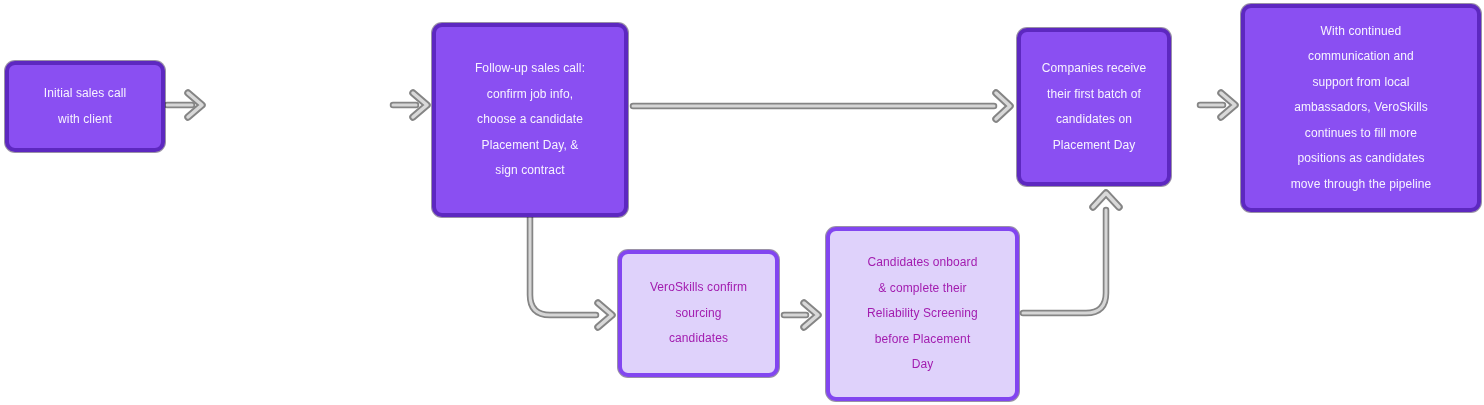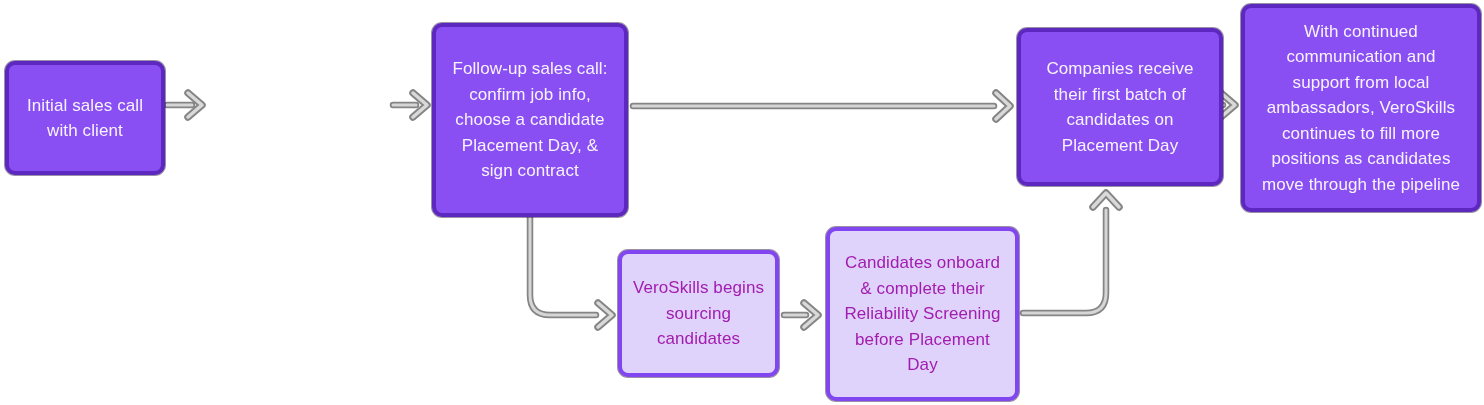--- a/index.html
+++ b/index.html
@@ -24,45 +24,45 @@
   }
   .node {
     position: absolute;
     box-sizing: border-box;
     border-radius: 10px;
     display: flex;
     align-items: center;
     justify-content: center;
     text-align: center;
     white-space: pre-line;
-    font-size: 17px;
+    font-size: 12px;
     line-height: 25.5px;
     font-weight: 500;
     letter-spacing: 0.1px;
     padding: 8px 10px;
   }
   .node.solid {
     background: #8a4ff2;
     border: 4px solid #5d28c0;
     color: #f7f3ff;
     box-shadow: 0 0 0 1px rgba(30, 12, 60, 0.45);
   }
   .node.light {
     background: #dfd2fb;
     border: 4px solid #8246f0;
     color: #a21caf;
     box-shadow: 0 0 0 1px rgba(30, 12, 60, 0.45);
   }
   
-  .n1 { left: 5px;    top: 61px;  width: 160px; height: 114px; }
+  .n1 { left: 5px;    top: 61px;  width: 160px; height: 91px; }
   .n2 { left: 207px;  top: 23px;  width: 181px; height: 163px; }
   .n3 { left: 432px;  top: 23px;  width: 196px; height: 194px; }
   .n4 { left: 618px;  top: 250px; width: 161px; height: 127px; }
   .n5 { left: 826px;  top: 227px; width: 193px; height: 174px; }
-  .n6 { left: 1017px; top: 28px;  width: 206px; height: 158px; }
+  .n6 { left: 1017px; top: 28px;  width: 154px; height: 158px; }
   .n7 { left: 1241px; top: 4px;   width: 240px; height: 208px; }
   .edge-dark {
     fill: none;
     stroke: #858585;
     stroke-width: 6.5;
     stroke-linecap: round;
     stroke-linejoin: round;
   }
   .edge-light {
     fill: none;
@@ -143,21 +143,21 @@
     </g>
   </svg>
 
   <div class="node solid n1">Initial sales call
 with client</div>
   <div class="node solid n3">Follow-up sales call:
 confirm job info,
 choose a candidate
 Placement Day, &amp;
 sign contract</div>
-  <div class="node light n4">VeroSkills begins
+  <div class="node light n4">VeroSkills confirm
 sourcing
 candidates</div>
   <div class="node light n5">Candidates onboard
 &amp; complete their
 Reliability Screening
 before Placement
 Day</div>
   <div class="node solid n6">Companies receive
 their first batch of
 candidates on

